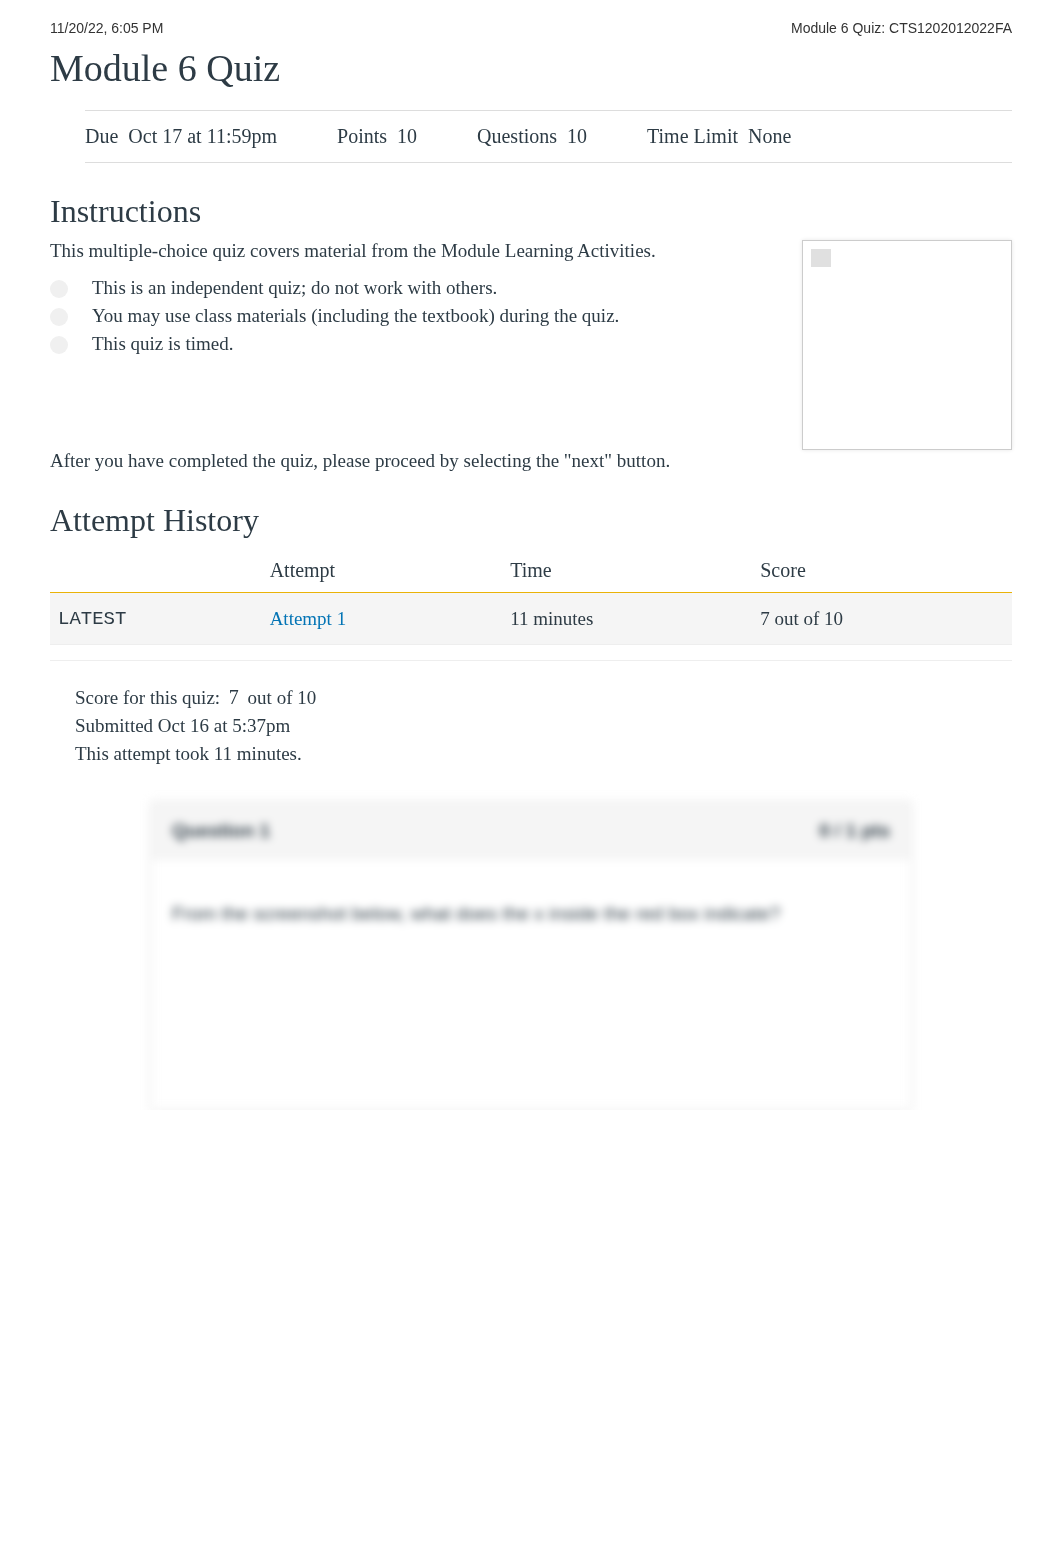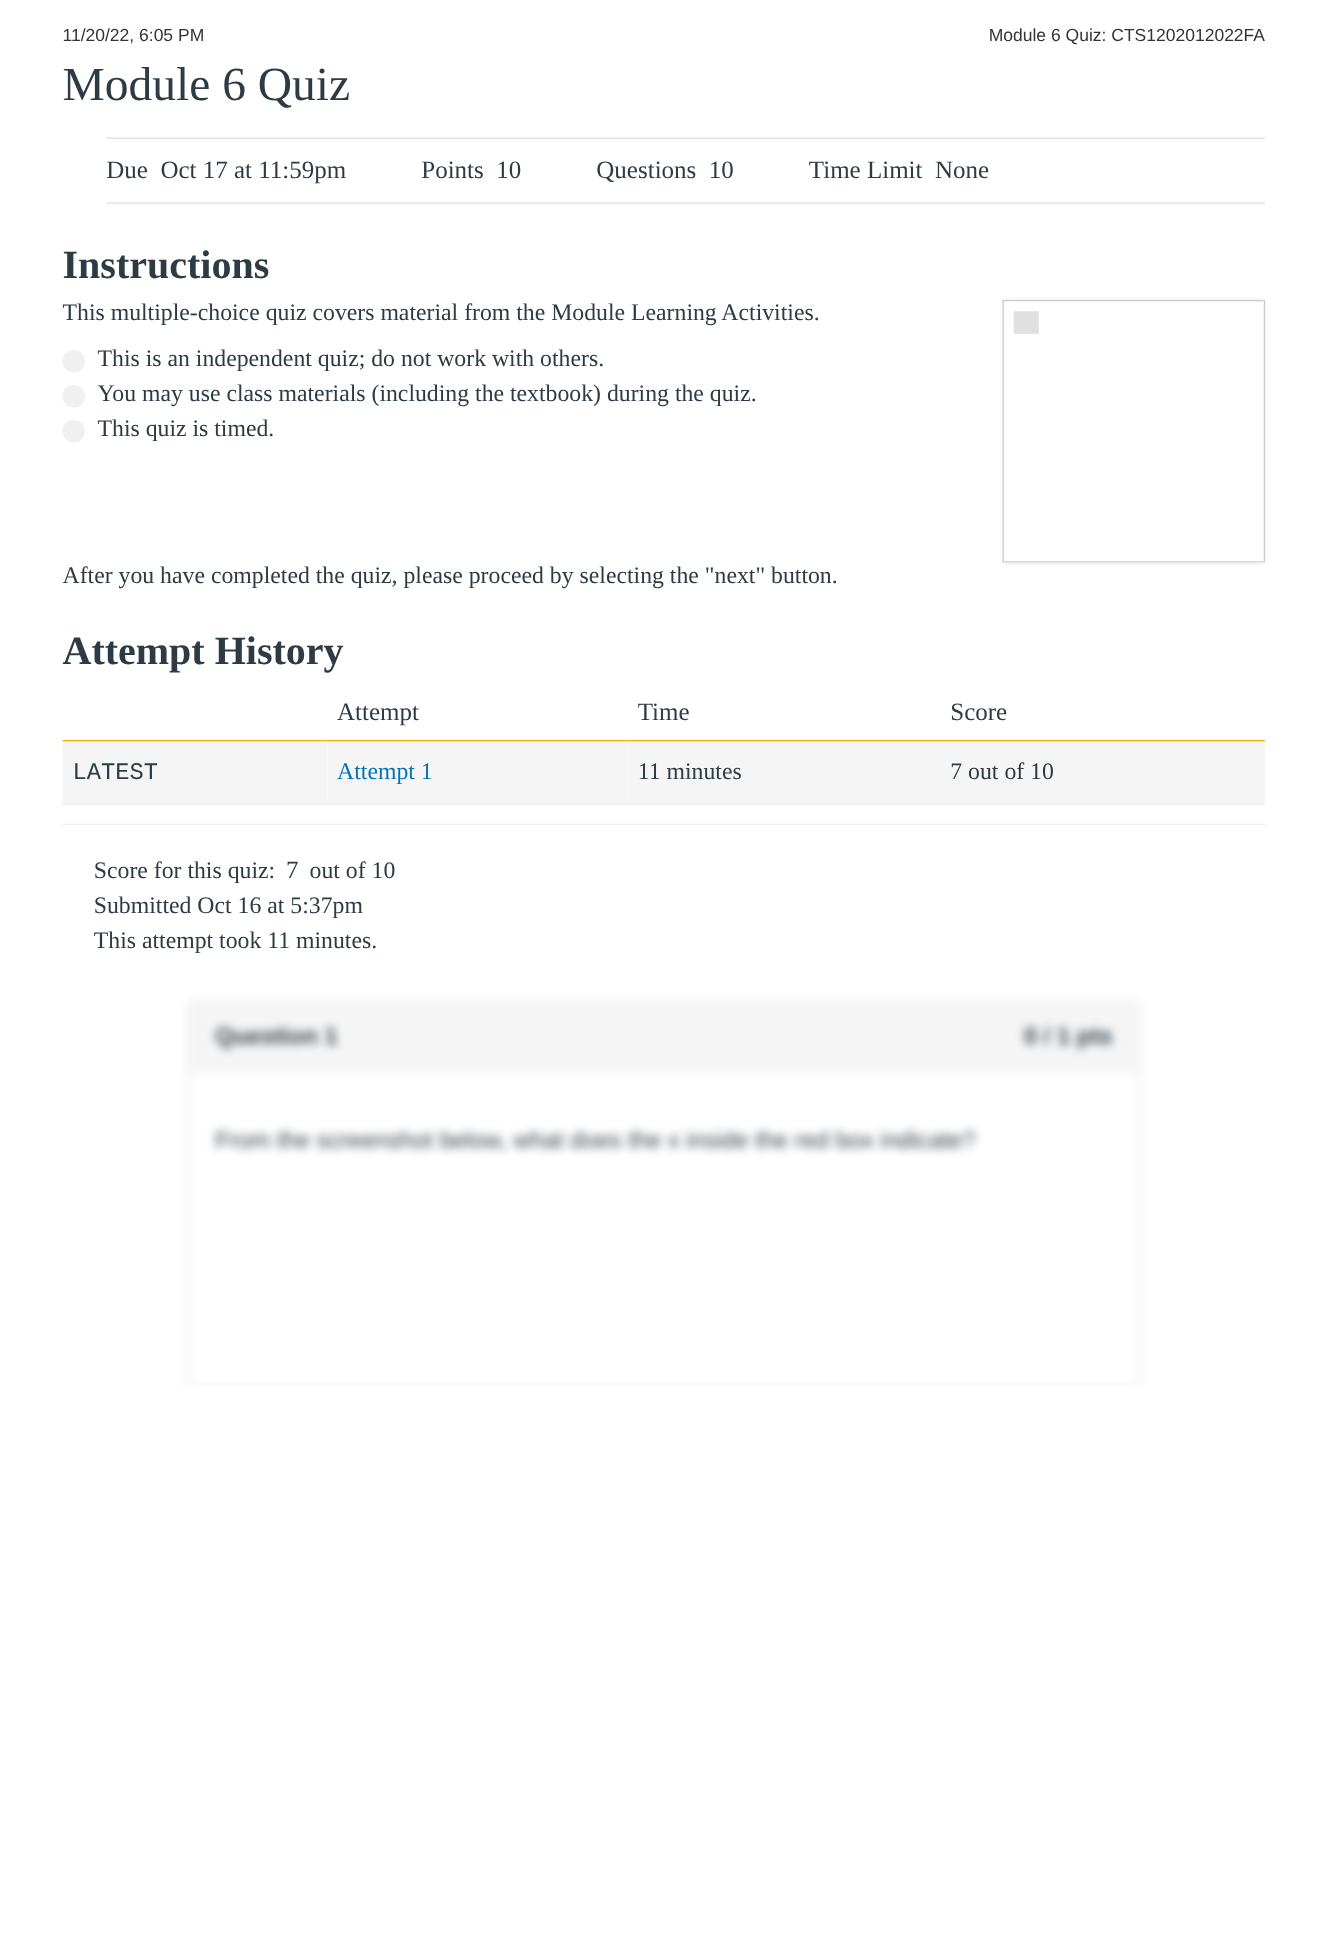--- a/index.html
+++ b/index.html
@@ -46,21 +46,21 @@
       gap: 10px;
     }
     .meta-label {
       font-weight: 400;
     }
     .meta-value {
       font-weight: 400;
     }
     h2.section-heading {
       font-size: 32px;
-      font-weight: 700;
+      font-weight: 400;
       font-family: Georgia, "Times New Roman", serif;
       margin-top: 30px;
       margin-bottom: 10px;
     }
     h2.guidelines-heading {
       font-size: 30px;
       font-weight: 400;
       font-family: Georgia, "Times New Roman", serif;
       margin-top: 20px;
       margin-bottom: 15px;
@@ -80,21 +80,21 @@
     .bullet-list {
       list-style: none;
       padding-left: 0;
     }
     .bullet-list li {
       font-size: 19px;
       font-family: Georgia, "Times New Roman", serif;
       margin-bottom: 6px;
       display: flex;
       align-items: flex-start;
-      gap: 10px;
+      gap: 24px;
     }
     .bullet-dot {
       width: 18px;
       height: 18px;
       border-radius: 50%;
       background: #f0f0f0;
       flex-shrink: 0;
       margin-top: 3px;
     }
     .image-placeholder {

